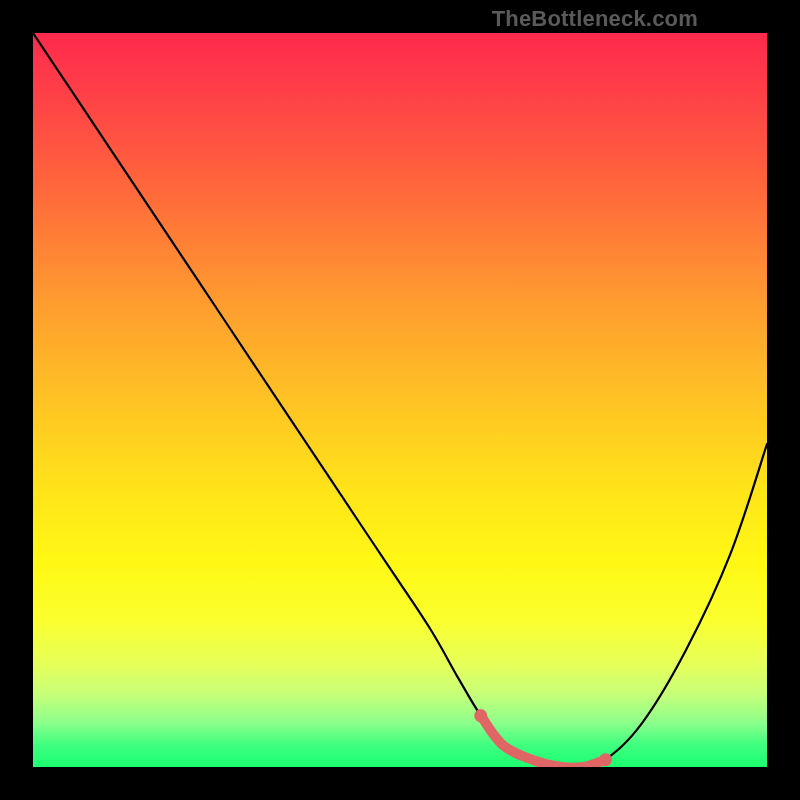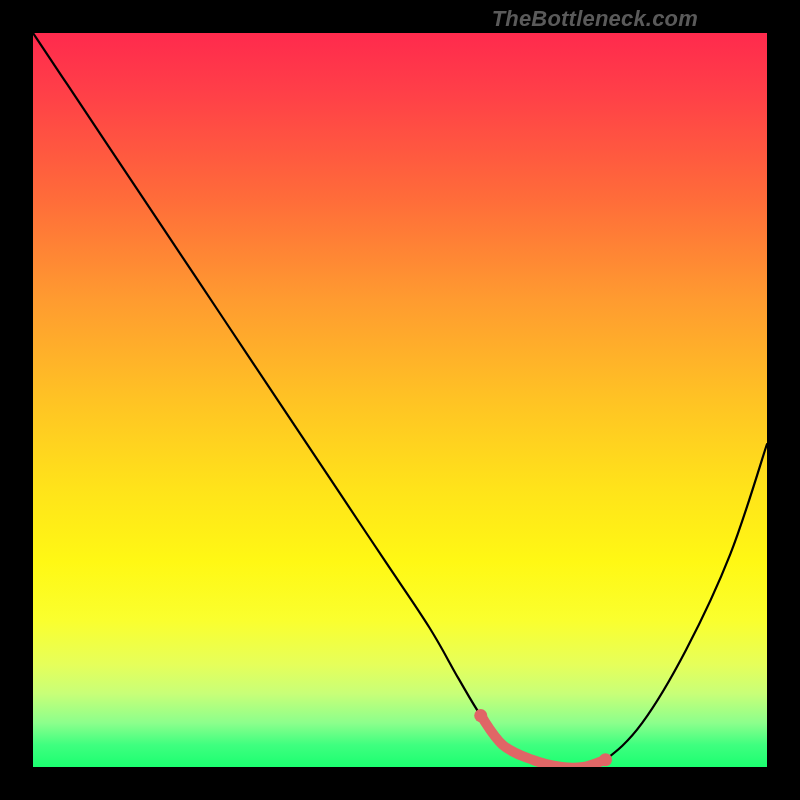--- a/index.html
+++ b/index.html
@@ -2,21 +2,20 @@
 <html><head>
 <meta charset="utf-8">
 <style>
   * { margin: 0; padding: 0; box-sizing: border-box; }
   html, body { width: 800px; height: 800px; overflow: hidden; background: #000; }
   .frame {
     position: relative;
     width: 716px;
     height: 800px;
     background: #000;
-    font-style: italic;
   }
   .watermark {
     position: absolute;
     top: 6px;
     right: 18px;
     color: #5a5a5a;
     font-family: Arial, Helvetica, sans-serif;
     font-size: 22px;
     font-weight: bold;
     letter-spacing: 0.2px;

